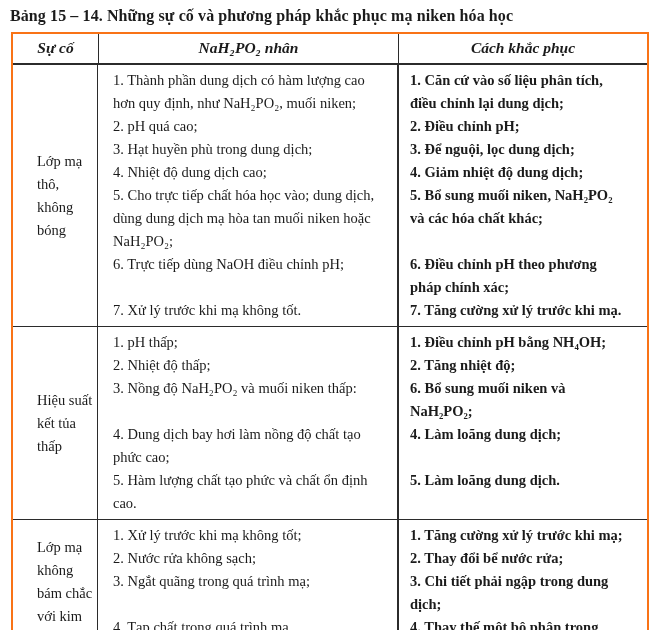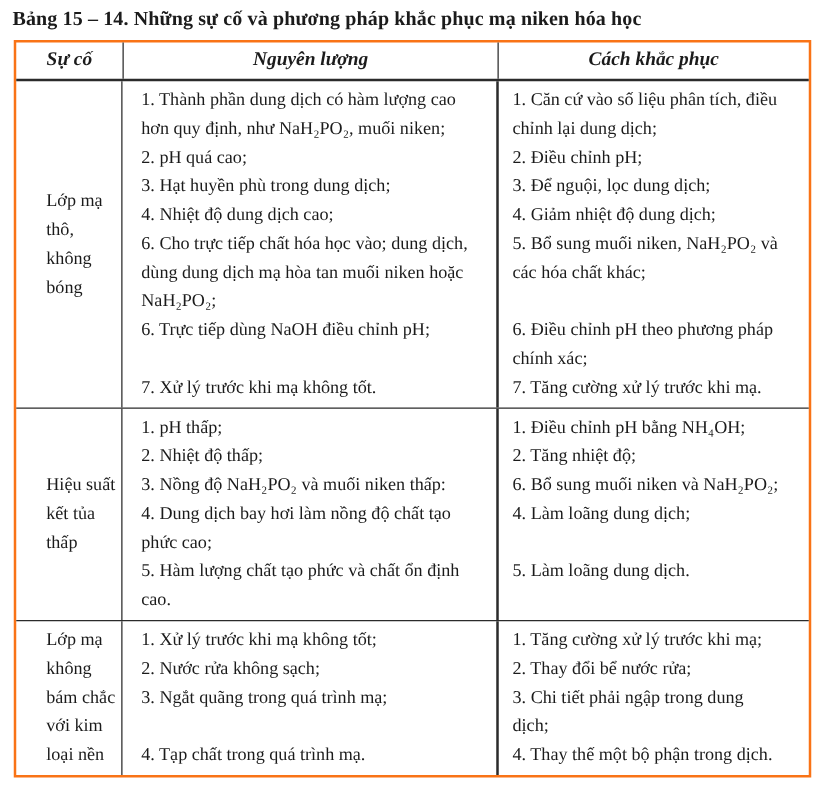--- a/index.html
+++ b/index.html
@@ -64,49 +64,49 @@
     position: absolute;
     left: 299px; top: 0; bottom: 0;
     width: 1.5px;
     background: #2b2b2b;
   }
   .cell {
     font-size: 14.5px;
     line-height: 23px;
   }
   .cause  { padding: 0 10px 0 15px; }
-  .remedy { padding: 0 21px 0 13px; }
+  .remedy { padding: 0 21px 0 13px; font-weight: bold; }
 </style>
 </head>
 <body>
 
 <div class="page">
 
   <div class="caption">Bảng 15 – 14. Những sự cố và phương pháp khắc phục mạ niken hóa học</div>
 
   <div class="table">
 
     <div class="hrow">
       <div class="hcell c1">Sự cố</div>
-      <div class="hcell c2">Nguyên lượng</div>
+      <div class="hcell c2">NaH₂PO₂ nhân</div>
       <div class="hcell c3">Cách khắc phục</div>
     </div>
 
     <div class="trow">
       <div class="problem">Lớp mạ thô, không bóng</div>
       <div class="pairs">
         <div class="cell cause">1. Thành phần dung dịch có hàm lượng cao hơn quy định, như NaH₂PO₂, muối niken;</div>
         <div class="cell remedy">1. Căn cứ vào số liệu phân tích, điều chỉnh lại dung dịch;</div>
         <div class="cell cause">2. pH quá cao;</div>
         <div class="cell remedy">2. Điều chỉnh pH;</div>
         <div class="cell cause">3. Hạt huyền phù trong dung dịch;</div>
         <div class="cell remedy">3. Để nguội, lọc dung dịch;</div>
         <div class="cell cause">4. Nhiệt độ dung dịch cao;</div>
         <div class="cell remedy">4. Giảm nhiệt độ dung dịch;</div>
-        <div class="cell cause">6. Cho trực tiếp chất hóa học vào; dung dịch, dùng dung dịch mạ hòa tan muối niken hoặc NaH₂PO₂;</div>
+        <div class="cell cause">5. Cho trực tiếp chất hóa học vào; dung dịch, dùng dung dịch mạ hòa tan muối niken hoặc NaH₂PO₂;</div>
         <div class="cell remedy">5. Bổ sung muối niken, NaH₂PO₂ và các hóa chất khác;</div>
         <div class="cell cause">6. Trực tiếp dùng NaOH điều chỉnh pH;</div>
         <div class="cell remedy">6. Điều chỉnh pH theo phương pháp chính xác;</div>
         <div class="cell cause">7. Xử lý trước khi mạ không tốt.</div>
         <div class="cell remedy">7. Tăng cường xử lý trước khi mạ.</div>
       </div>
     </div>
 
     <div class="trow">
       <div class="problem">Hiệu suất kết tủa thấp</div>

